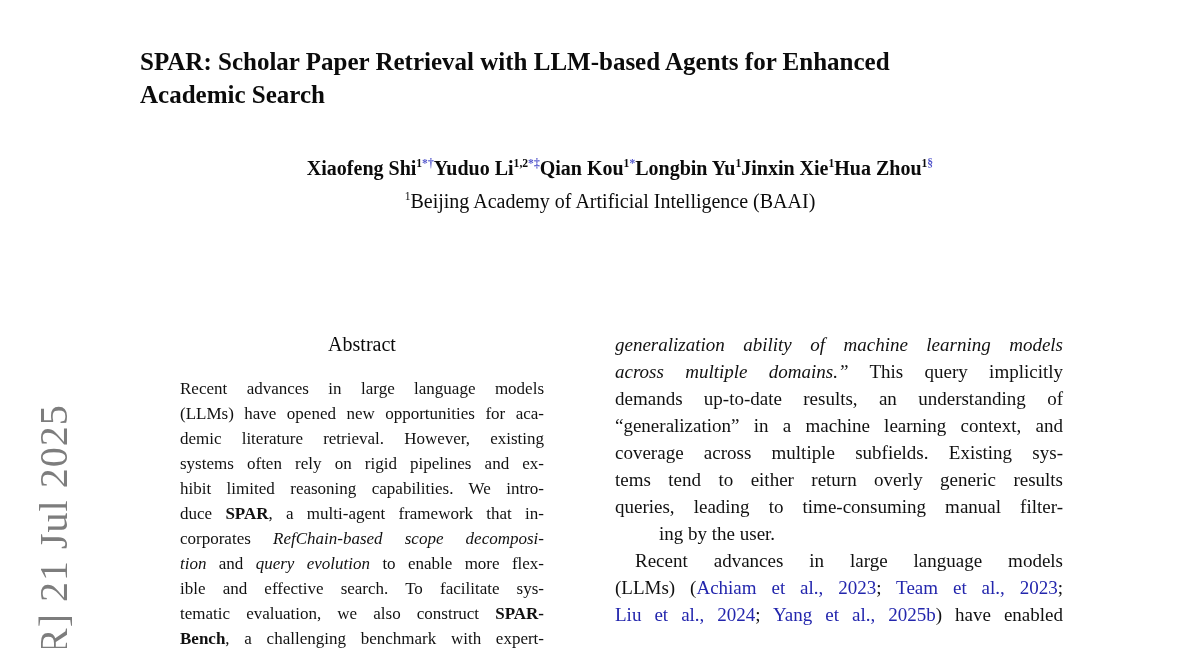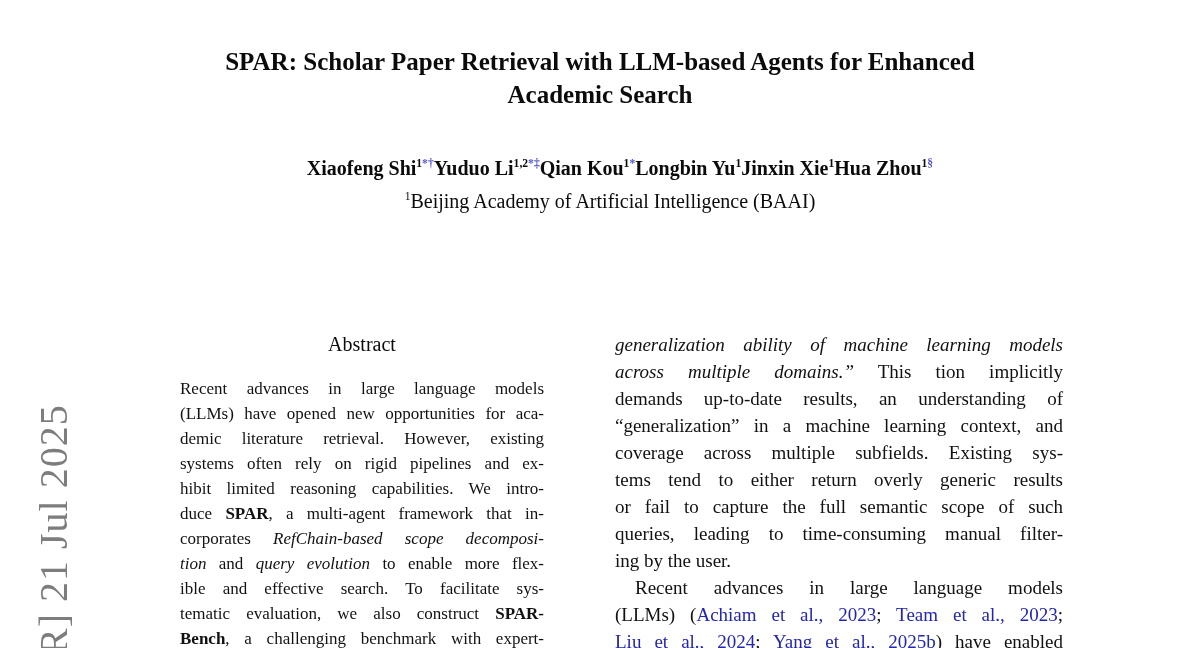--- a/index.html
+++ b/index.html
@@ -11,21 +11,21 @@
     color: #111111;
   }
   #page {
     position: relative;
     width: 1200px; height: 648px;
     background: #ffffff;
     overflow: hidden;
   }
   .title-block {
     position: absolute; left: 140px; top: 45px; width: 920px;
-    text-align: center; font-weight: bold;
+    font-weight: bold;
     font-size: 25px; line-height: 33px;
     color: #0b0b0b;
   }
   .authors-row {
     position: absolute; left: 130px; top: 157px; width: 980px;
     display: flex; justify-content: center; 
     font-size: 20px; font-weight: bold; white-space: nowrap;
     color: #0b0b0b;
   }
   .sup {
@@ -45,21 +45,21 @@
   }
   .abstract-body {
     position: absolute; left: 180px; top: 376px; width: 364px;
     font-size: 17px; line-height: 25px;
   }
   .right-body {
     position: absolute; left: 615px; top: 331px; width: 448px;
     font-size: 19px; line-height: 27px;
   }
   .tline { text-align: justify; text-align-last: justify; }
-  .tline-left { text-align-last: left; }
+  .tline-left { text-align-last: left; margin-left: 44px; }
   .tline-indent { text-indent: 20px; }
   .seg-b { font-weight: bold; }
   .seg-i { font-style: italic; }
   .seg-l { color: #2326ad; }
   .arxiv-stamp {
     position: absolute; left: 30px; top: 655px;
     transform-origin: 0 0; transform: rotate(-90deg);
     white-space: pre; font-size: 40px; letter-spacing: 1px;
     color: #7d7d7d;
   }
@@ -100,26 +100,25 @@
       <div class="tline"><span>duce </span><span class="seg-b">SPAR</span><span>, a multi-agent framework that in-</span></div>
       <div class="tline"><span>corporates </span><span class="seg-i">RefChain-based scope decomposi-</span></div>
       <div class="tline"><span class="seg-i">tion</span><span> and </span><span class="seg-i">query evolution</span><span> to enable more flex-</span></div>
       <div class="tline"><span>ible and effective search. To facilitate sys-</span></div>
       <div class="tline"><span>tematic evaluation, we also construct </span><span class="seg-b">SPAR-</span></div>
       <div class="tline"><span class="seg-b">Bench</span><span>, a challenging benchmark with expert-</span></div>
     </div>
 
   <div class="right-body">
       <div class="tline"><span class="seg-i">generalization ability of machine learning models</span></div>
-      <div class="tline"><span class="seg-i">across multiple domains.”</span><span> This tion implicitly</span></div>
+      <div class="tline"><span class="seg-i">across multiple domains.”</span><span> This query implicitly</span></div>
       <div class="tline"><span>demands up-to-date results, an understanding of</span></div>
       <div class="tline"><span>“generalization” in a machine learning context, and</span></div>
       <div class="tline"><span>coverage across multiple subfields. Existing sys-</span></div>
       <div class="tline"><span>tems tend to either return overly generic results</span></div>
-      <div class="tline"><span>or fail to capture the full semantic scope of such</span></div>
       <div class="tline"><span>queries, leading to time-consuming manual filter-</span></div>
       <div class="tline tline-left"><span>ing by the user.</span></div>
       <div class="tline tline-indent"><span>Recent advances in large language models</span></div>
       <div class="tline"><span>(LLMs) (</span><span class="seg-l">Achiam et al., 2023</span><span>; </span><span class="seg-l">Team et al., 2023</span><span>;</span></div>
       <div class="tline"><span class="seg-l">Liu et al., 2024</span><span>; </span><span class="seg-l">Yang et al., 2025b</span><span>) have enabled</span></div>
     </div>
 
 </div>
 
 </body></html>

